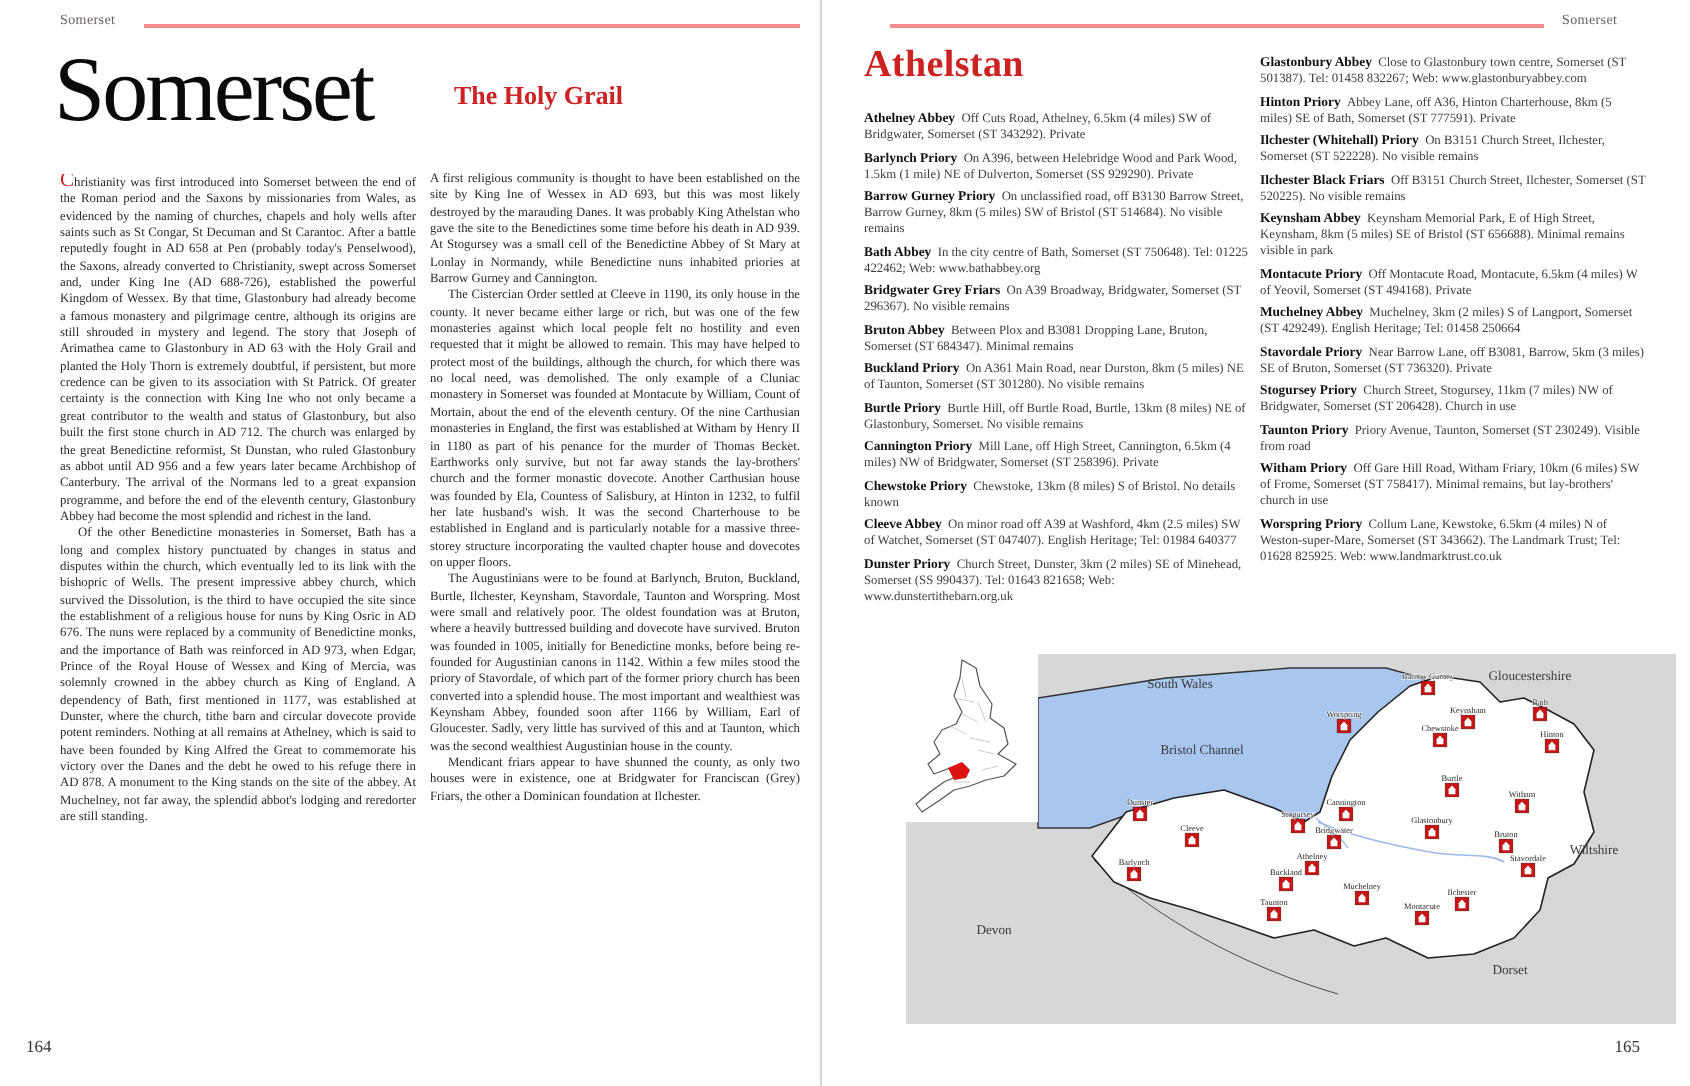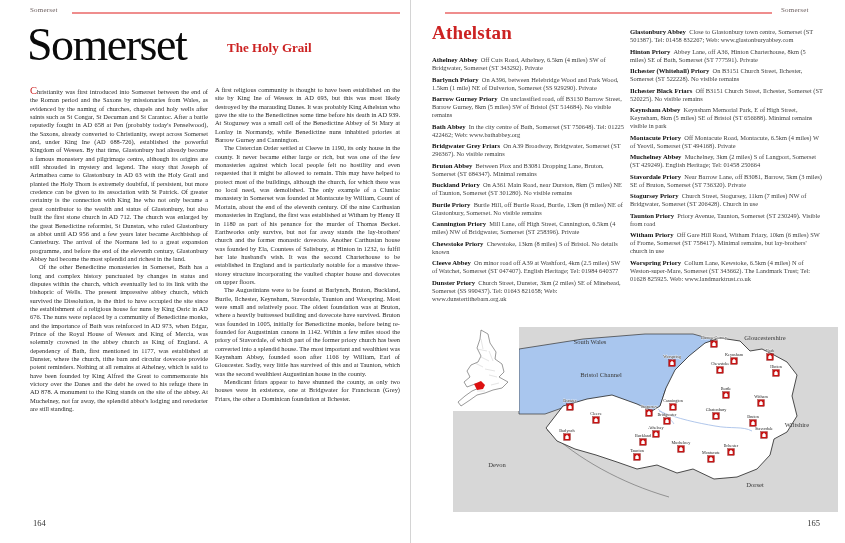--- a/index.html
+++ b/index.html
@@ -20,21 +20,21 @@
 
   .bodycol{position:absolute;font-size:6.4px;line-height:8.35px;text-align:justify;
            color:#2a2a2a;overflow:hidden;}
   #maincol{left:30px;top:87px;width:178px;height:422px;}
   #sidebody{left:215px;top:86px;width:185px;height:422px;}
   .bodycol p{margin:0;}
   .bodycol p + p{text-indent:9px;}
   p.dropcap::first-letter{color:#cc2222;font-size:10.5px;font-weight:400;}
 
   .pn{position:absolute;top:518px;font-size:8.5px;color:#333;}
-  #pnL{left:33px;} #pnR{right:25px;text-align:center;}
+  #pnL{left:13px;} #pnR{right:25px;text-align:center;}
 
   .gcol{position:absolute;width:193px;overflow:hidden;font-size:6.4px;line-height:8px;
         color:#3d3d3d;}
   #gaz1{left:9px;top:56px;height:271px;}
   #gaz2{left:207px;top:28px;height:299px;}
   .entry{margin-bottom:3.5px;}
   .ename{font-weight:bold;color:#111;font-size:6.7px;}
   .edesc{color:#3d3d3d;}
 
   #mapsvg{position:absolute;left:30px;top:327px;width:385px;height:185px;}

